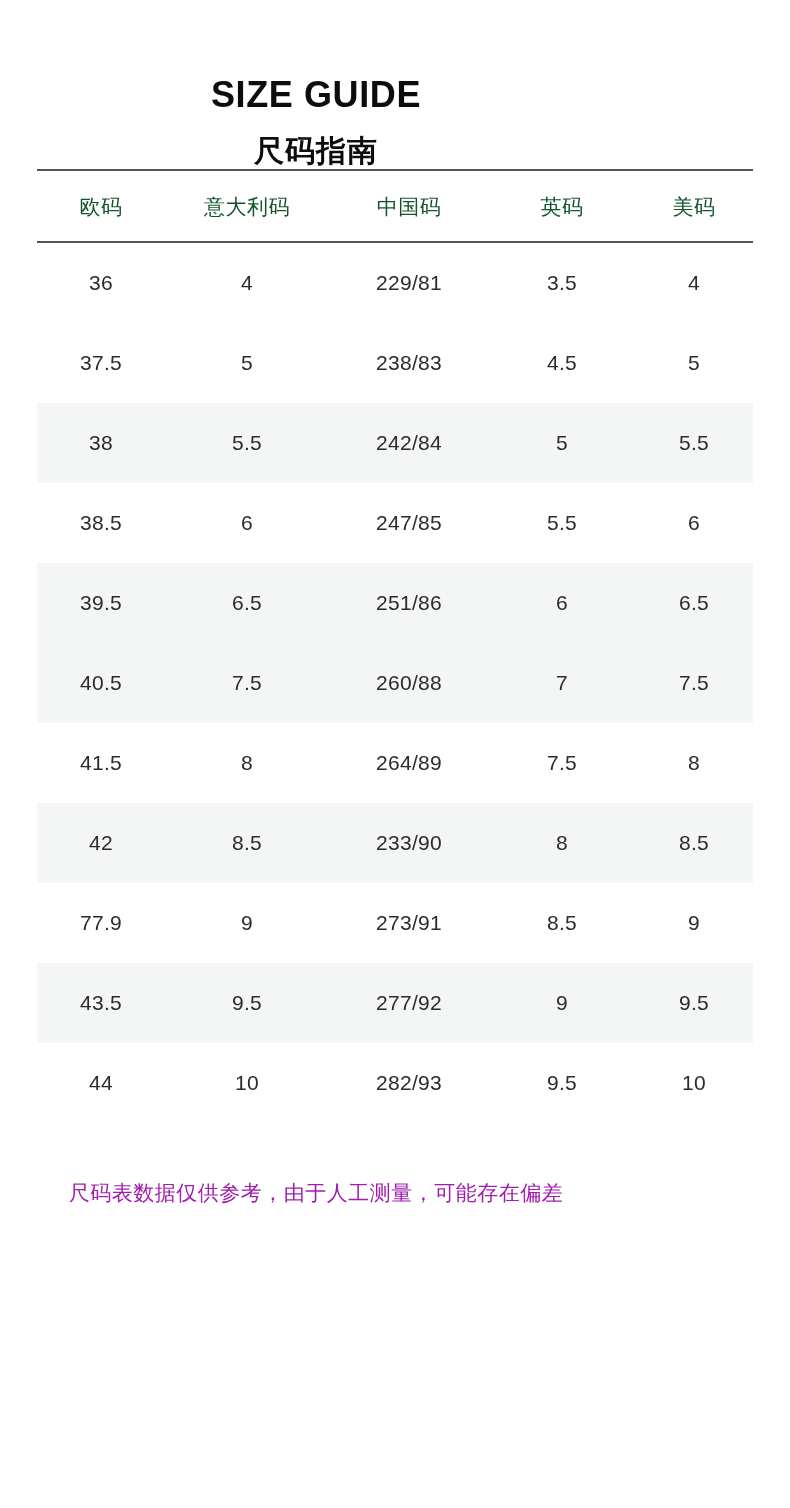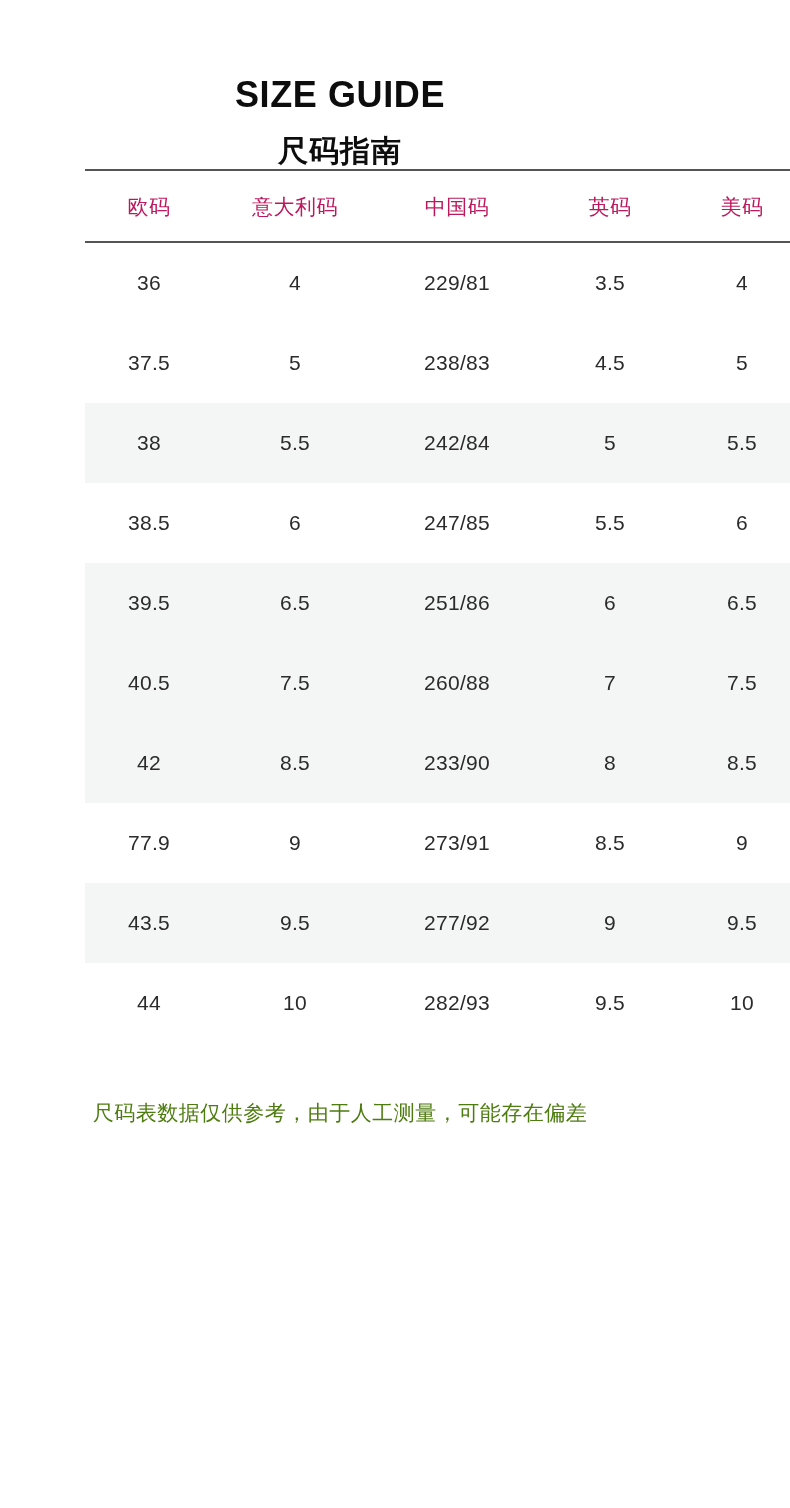--- a/index.html
+++ b/index.html
@@ -13,21 +13,20 @@
     font-family: "Liberation Sans", "DejaVu Sans", sans-serif;
     color: #222222;
     -webkit-font-smoothing: antialiased;
     overflow: hidden;
   }
   .page {
     position: relative;
     width: 632px;
     height: 1508px;
     box-sizing: border-box;
-    padding-left: 48px;
   }
 
   
   .titles {
     padding-top: 74px;
     text-align: center;
   }
   .title-en {
     font-size: 36px;
     font-weight: 700;
@@ -64,21 +63,21 @@
   }
   .size-table col.c0 { width: 128px; }
   .size-table col.c1 { width: 164px; }
   .size-table col.c2 { width: 160px; }
   .size-table col.c3 { width: 146px; }
   .size-table col.c4 { width: 118px; }
 
   .size-table thead th {
     font-size: 21px;
     font-weight: 400;
-    color: #be185d;
+    color: #14532d;
     text-align: center;
     padding: 22px 0 20px 0;
     border-bottom: 2px solid #555555;
     letter-spacing: 0.5px;
   }
   .size-table tbody td {
     font-size: 21px;
     font-weight: 400;
     color: #2b2b2b;
     text-align: center;
@@ -88,21 +87,21 @@
   }
   .size-table tbody tr.striped td {
     background: #f4f5f5;
   }
 
   
   .footnote {
     margin-top: 56px;
     text-align: center;
     font-size: 21px;
-    color: #4d7c0f;
+    color: #a21caf;
     letter-spacing: 0.5px;
   }
 </style>
 </head>
 <body>
 
 <div class="page">
 
   <div class="titles">
     <div class="title-en">SIZE GUIDE</div>
@@ -163,20 +162,27 @@
           <td>6</td>
           <td>6.5</td>
         </tr>
         <tr class="striped">
           <td>40.5</td>
           <td>7.5</td>
           <td>260/88</td>
           <td>7</td>
           <td>7.5</td>
         </tr>
+        <tr>
+          <td>41.5</td>
+          <td>8</td>
+          <td>264/89</td>
+          <td>7.5</td>
+          <td>8</td>
+        </tr>
         <tr class="striped">
           <td>42</td>
           <td>8.5</td>
           <td>233/90</td>
           <td>8</td>
           <td>8.5</td>
         </tr>
         <tr>
           <td>77.9</td>
           <td>9</td>

